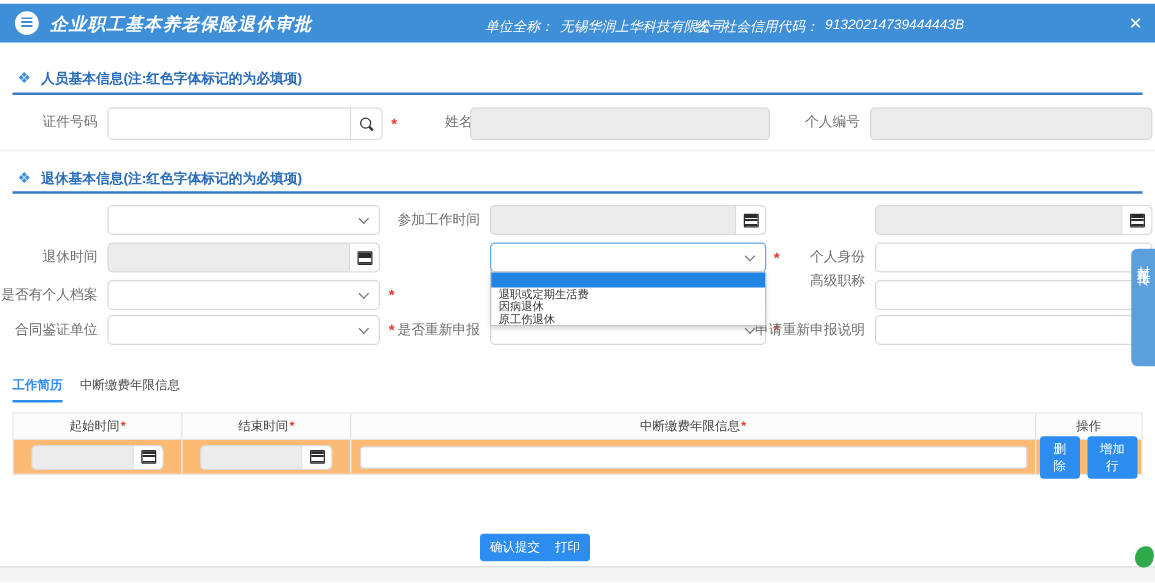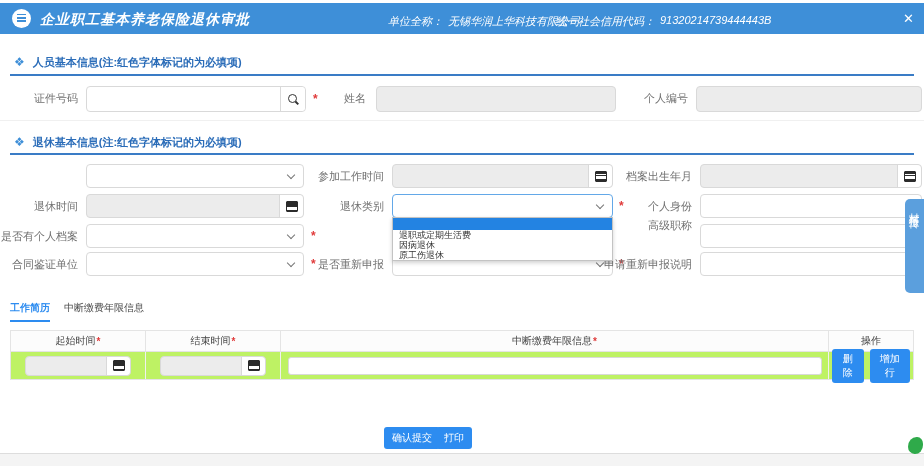--- a/index.html
+++ b/index.html
@@ -60,21 +60,21 @@
             transform:rotate(-45deg); }
   
   .tab { position:absolute; top:301px; font-size:10px; color:#4a4a4a; cursor:pointer; padding-bottom:5px; }
   .tab.act { color:#2d8cf0; font-weight:bold; border-bottom:2px solid #2d8cf0; }
   
   .tbl { position:absolute; left:10px; top:330px; width:904px; border:1px solid #e4e4e4; font-size:10px; }
   .thr { display:flex; height:21px; background:#fcfcfc; border-bottom:1px solid #e4e4e4; }
   .th { display:flex; align-items:center; justify-content:center; color:#444; border-right:1px solid #e4e4e4; }
   .th:last-child { border-right:none; }
   .req { color:#e03a3a; font-weight:bold; margin-left:1px; }
-  .tbr { display:flex; height:27px; align-items:flex-start; background:#bef264; }
+  .tbr { display:flex; height:27px; align-items:flex-start; background:#fdba74; }
   .td { display:flex; align-items:center; justify-content:center; height:100%; border-right:1px solid #f0f0f0; }
   .td:last-child { border-right:none; }
   .tdate { position:relative; width:106px; height:20px; }
   .tinput { width:534px; height:18px; border:1px solid #d9d9d9; border-radius:3px; background:#fff; }
   .btn { background:#2d8cf0; color:#fff; border:none; border-radius:3px; font-size:10px;
          padding:3px 7px; cursor:pointer; font-family:inherit; }
   .ops .btn { margin:0 3px; }
   .fbtn { position:absolute; padding:4px 8px; }
   
   .bstrip { position:absolute; left:0; right:0; bottom:0; height:13px; background:#f4f4f4; border-top:1px solid #ddd; }
@@ -104,21 +104,21 @@
   <div class="sline" style="top:74px"></div>
 
   <div class="lbl" style="left:0;top:86px;width:78px">证件号码</div>
   <div class="ctrl h26" style="left:86px;top:86px;width:220px">
     <span class="srchbtn">
         <span class="mag"></span>
       </span>
   </div>
   <span class="star" style="left:313px;top:92px">*</span>
 
-  <div class="lbl" style="left:288px;top:86px;width:78px">姓名</div>
+  <div class="lbl" style="left:300px;top:86px;width:78px">姓名</div>
   <div class="ctrl h26 dis" style="left:376px;top:86px;width:240px"></div>
 
   <div class="lbl" style="left:610px;top:86px;width:78px">个人编号</div>
   <div class="ctrl h26 dis" style="left:696px;top:86px;width:226px"></div>
 
   <div class="thinline" style="top:120px"></div>
 
   <div class="sect" style="top:135px">
     <span class="dia">❖</span><span>退休基本信息(注:红色字体标记的为必填项)</span>
   </div>
@@ -128,35 +128,33 @@
     <span class="chev"></span>
   </div>
 
   <div class="lbl" style="left:306px;top:164px;width:78px">参加工作时间</div>
   <div class="ctrl dis" style="left:392px;top:164px;width:221px">
     <span class="calbtn">
         <span class="calg"></span>
       </span>
   </div>
 
-  <div class="lbl" style="left:614px;top:164px;width:78px">档案出生年月</div>
   <div class="ctrl dis" style="left:700px;top:164px;width:222px">
     <span class="calbtn">
         <span class="calg"></span>
       </span>
   </div>
 
   <div class="lbl" style="left:0;top:194px;width:78px">退休时间</div>
   <div class="ctrl dis" style="left:86px;top:194px;width:218px">
     <span class="calbtn">
         <span class="calg"></span>
       </span>
   </div>
 
-  <div class="lbl" style="left:306px;top:194px;width:78px">退休类别</div>
   <div class="ctrl focus" style="left:392px;top:194px;width:221px">
     <span class="chev"></span>
   </div>
   <span class="star" style="left:619px;top:199px">*</span>
 
   <div class="lbl" style="left:614px;top:194px;width:78px">个人身份</div>
   <div class="ctrl" style="left:700px;top:194px;width:222px"></div>
 
   <div class="lbl" style="left:0;top:224px;width:78px">是否有个人档案</div>
   <div class="ctrl" style="left:86px;top:224px;width:218px">

